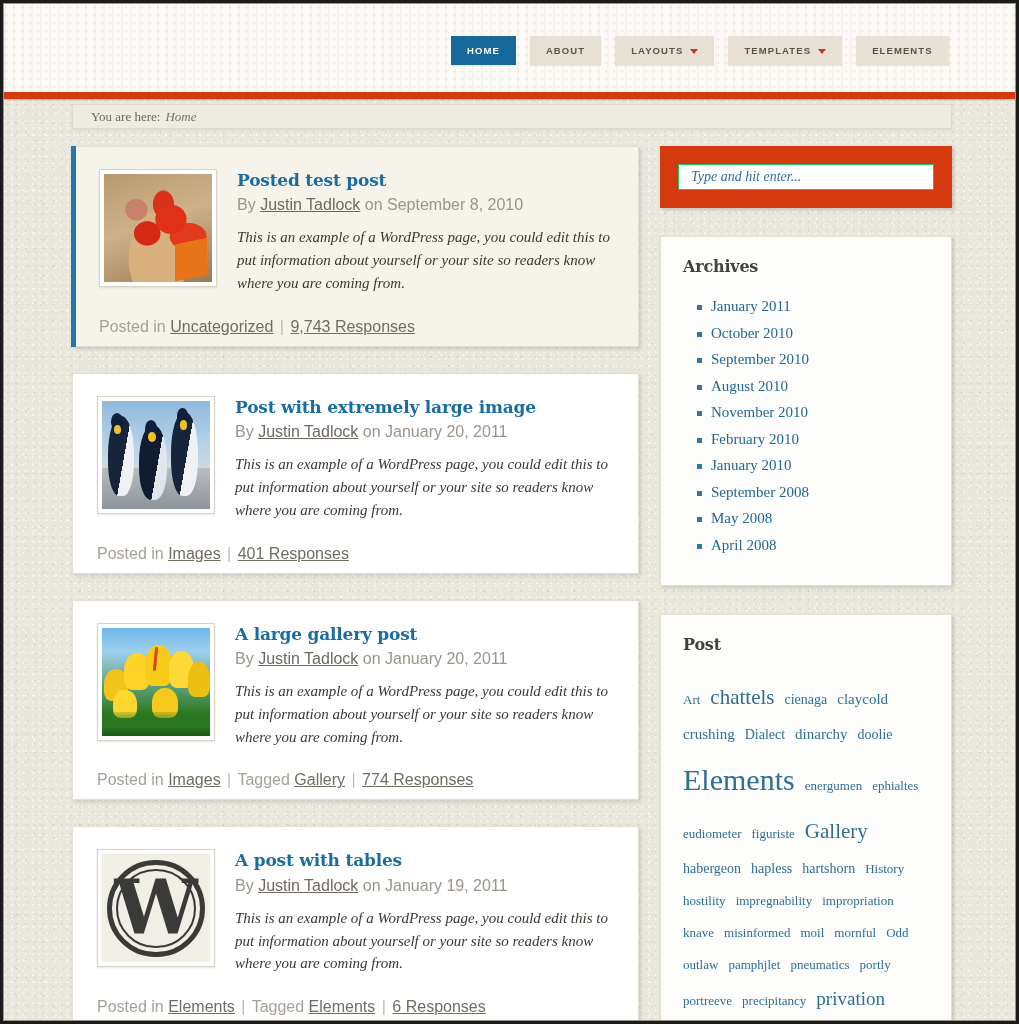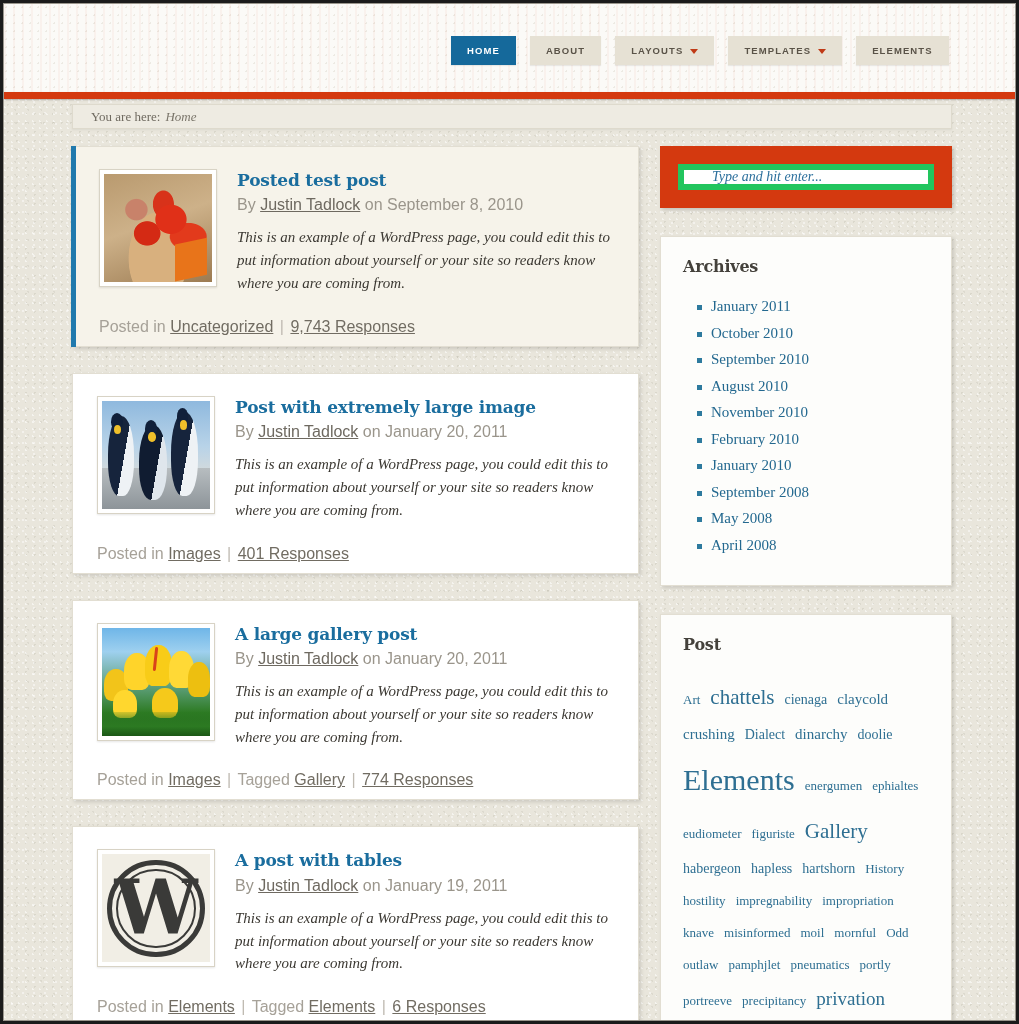--- a/index.html
+++ b/index.html
@@ -266,23 +266,23 @@
 
   
   .widget-search {
     background:#d4390f;
     padding:18px 18px;
     margin-bottom:28px;
     box-shadow:2px 2px 4px rgba(0,0,0,.16);
   }
   #search-input {
     width:100%; height:26px;
-    border:6px solid #22c55e;
+    border:1px solid #22c55e;
     background:#ffffff;
-    padding:0 28px;
+    padding:0 12px;
     font-family:"Liberation Serif", serif;
     font-style:italic;
     font-size:14px;
     color:#2b6f9c;
     outline:none;
   }
   #search-input::placeholder { color:#2b6f9c; opacity:1; font-style:italic; }
 
   .widget {
     background:#fdfdfb;

